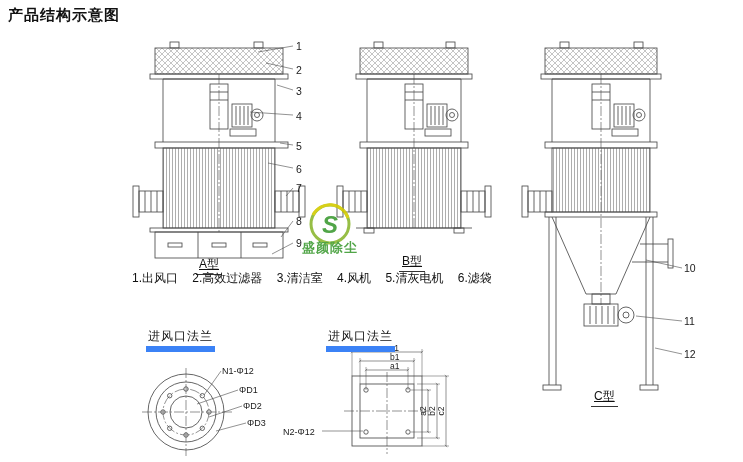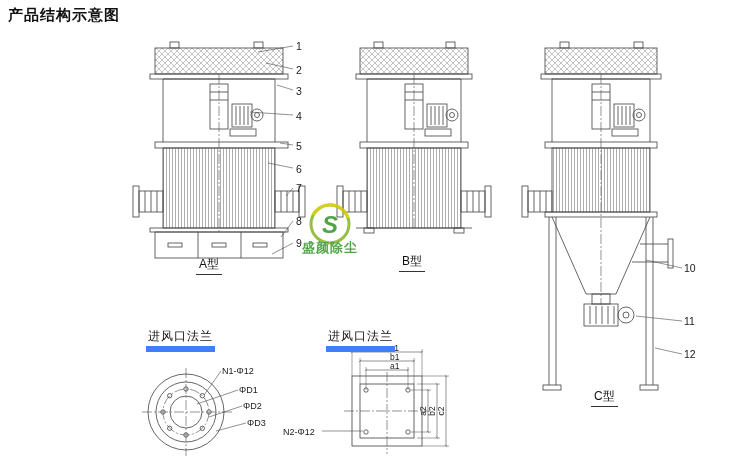--- a/index.html
+++ b/index.html
@@ -10,21 +10,21 @@
   .page-title {
     position:absolute; left:8px; top:6px; font-size:15px; font-weight:bold;
     color:#111; letter-spacing:1px;
   }
   .drawing-svg { position:absolute; left:0; top:0; width:743px; height:462px; }
   .legend { position:absolute; left:132px; top:270px; font-size:12px; color:#111; }
   .legend-row { white-space:nowrap; line-height:17px; }
   .legend-item { margin-right:11px; }
   .sub-label {
     position:absolute; font-size:12px; color:#111;
-    border-bottom:1px solid #333; padding:0 3px 1px;
+    border-bottom:1px solid #333; padding:0 3px 1px;text-decoration:underline;
   }
   .flange-title {
     position:absolute; font-size:12px; color:#111;
     border-bottom:6px solid #3b82f6; padding:0 2px 1px; letter-spacing:1px;
   }
   
   g.ln { stroke:#4a4a4a; fill:none; stroke-width:0.85; }
   .cl   { stroke-dasharray:10 2 2 2; stroke-width:0.6; }
   .leader { stroke-width:0.6; }
   .dim  { stroke-width:0.6; }
@@ -216,18 +216,26 @@
       <path class="leader" d="M322,431 L363,431"></path>
       <text class="dimt" x="283" y="435">N2-Φ12</text>
     </g>
   </svg>
 
   <span class="sub-label" style="left:196px; top:256px;">A型</span>
   <span class="sub-label" style="left:399px; top:253px;">B型</span>
   <span class="sub-label" style="left:591px; top:388px;">C型</span>
 
   <div class="legend">
+    <div class="legend-row">
+      <span class="legend-item">1.出风口</span>
+      <span class="legend-item">2.高效过滤器</span>
+      <span class="legend-item">3.清洁室</span>
+      <span class="legend-item">4.风机</span>
+      <span class="legend-item">5.清灰电机</span>
+      <span class="legend-item">6.滤袋</span>
+    </div>
   </div>
 
   <span class="flange-title" style="left:146px; top:328px;">进风口法兰</span>
   <span class="flange-title" style="left:326px; top:328px;">进风口法兰</span>
 
 </div>
 
 </body></html>

